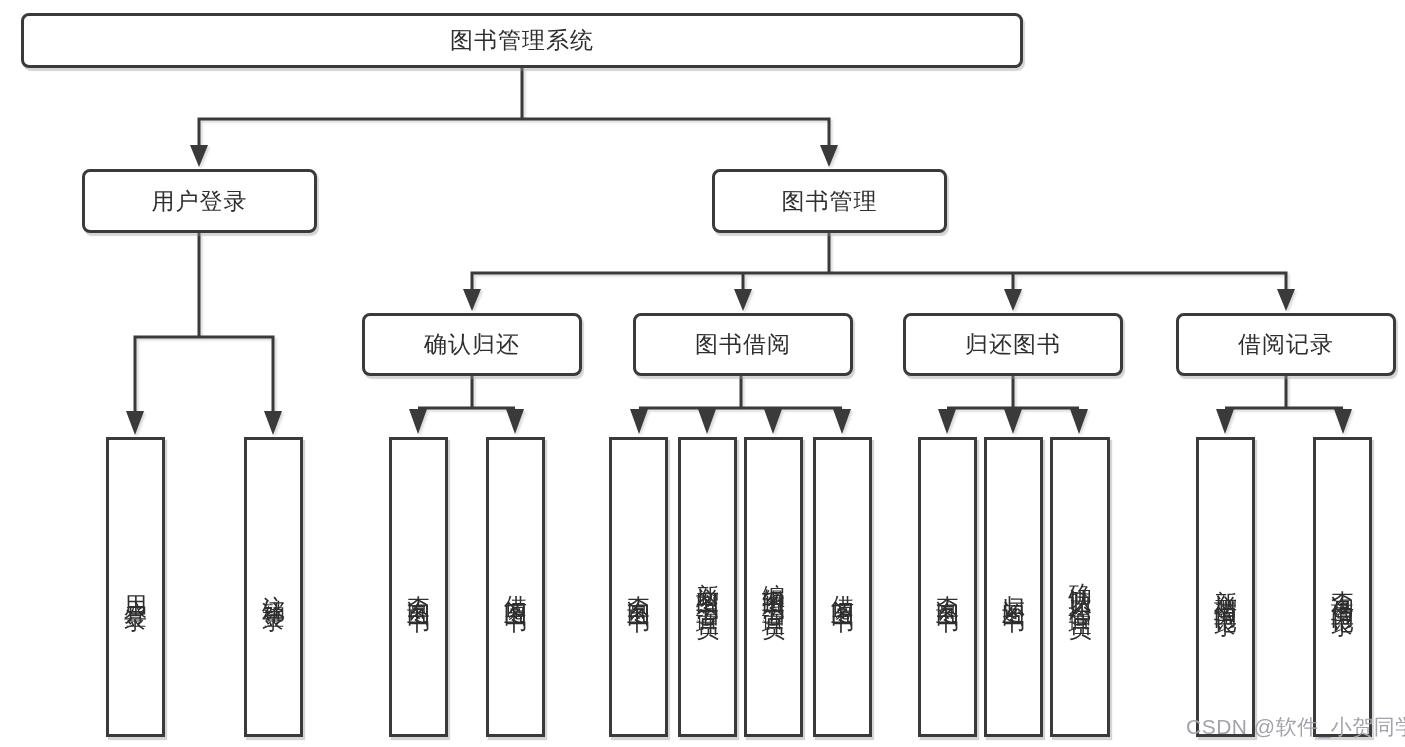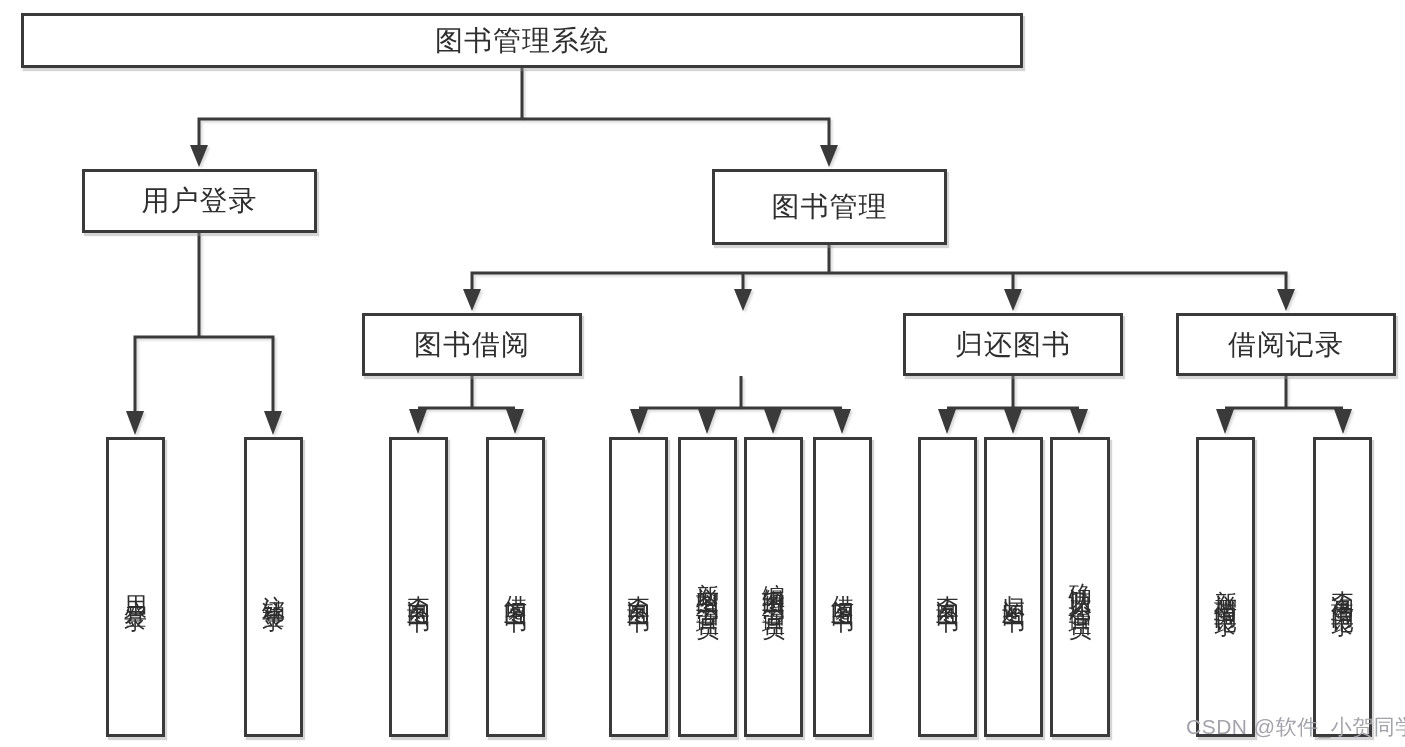--- a/index.html
+++ b/index.html
@@ -15,21 +15,21 @@
   }
   .connectors path{fill:none;stroke:var(--line,#3a3a3a);stroke-width:3;}
   .connectors polygon{fill:var(--line,#3a3a3a);}
   .node{
     position:absolute;box-sizing:border-box;z-index:1;
     border:3px solid var(--line,#3a3a3a);
     background:#fff;color:var(--text,#2e2e2e);
     display:flex;align-items:center;justify-content:center;
     box-shadow:2px 3px 1px rgba(150,150,150,.40);
   }
-  .node.h{font-size:28px;letter-spacing:1px;white-space:nowrap;}
+  .node.h{font-size:23px;letter-spacing:1px;white-space:nowrap;border-radius:8px;}
   .leaf .v{
     writing-mode:vertical-rl;text-orientation:mixed;
     font-size:23px;letter-spacing:5px;line-height:1;
   }
   .watermark{
     position:absolute;left:1186px;top:713px;z-index:3;
     font-size:21px;letter-spacing:0.5px;white-space:nowrap;
     color:var(--watermark,#a3a3ab);
   }
 </style>
@@ -71,23 +71,24 @@
     <polygon points="938,409 956,409 947,434"></polygon>
     <polygon points="1004,409 1022,409 1013,434"></polygon>
     <polygon points="1070,409 1088,409 1079,434"></polygon>
     <polygon points="1216,409 1234,409 1225,434"></polygon>
     <polygon points="1334,409 1352,409 1343,434"></polygon>
   </svg>
 
   <div class="node h" style="left:21px;top:13px;width:1002px;height:55px;">图书管理系统</div>
 
   <div class="node h" style="left:82px;top:169px;width:235px;height:64px;">用户登录</div>
-  <div class="node h" style="left:712px;top:169px;width:235px;height:76px;">图书管理</div>
+  <div class="node h" style="left:712px;top:169px;width:235px;height:64px;">图书管理</div>
 
-  <div class="node h" style="left:362px;top:313px;width:220px;height:63px;">图书借阅</div>
+  <div class="node h" style="left:362px;top:313px;width:220px;height:63px;">确认归还</div>
+  <div class="node h" style="left:633px;top:313px;width:220px;height:63px;">图书借阅</div>
   <div class="node h" style="left:903px;top:313px;width:220px;height:63px;">归还图书</div>
   <div class="node h" style="left:1176px;top:313px;width:220px;height:63px;text-align:center;">借阅记录</div>
 
   <div class="node leaf" style="left:106px;top:437px;width:59px;height:300px;">
     <span class="v">用户登录</span>
   </div>
   <div class="node leaf" style="left:244px;top:437px;width:59px;height:300px;">
     <span class="v">注销登录</span>
   </div>
 

